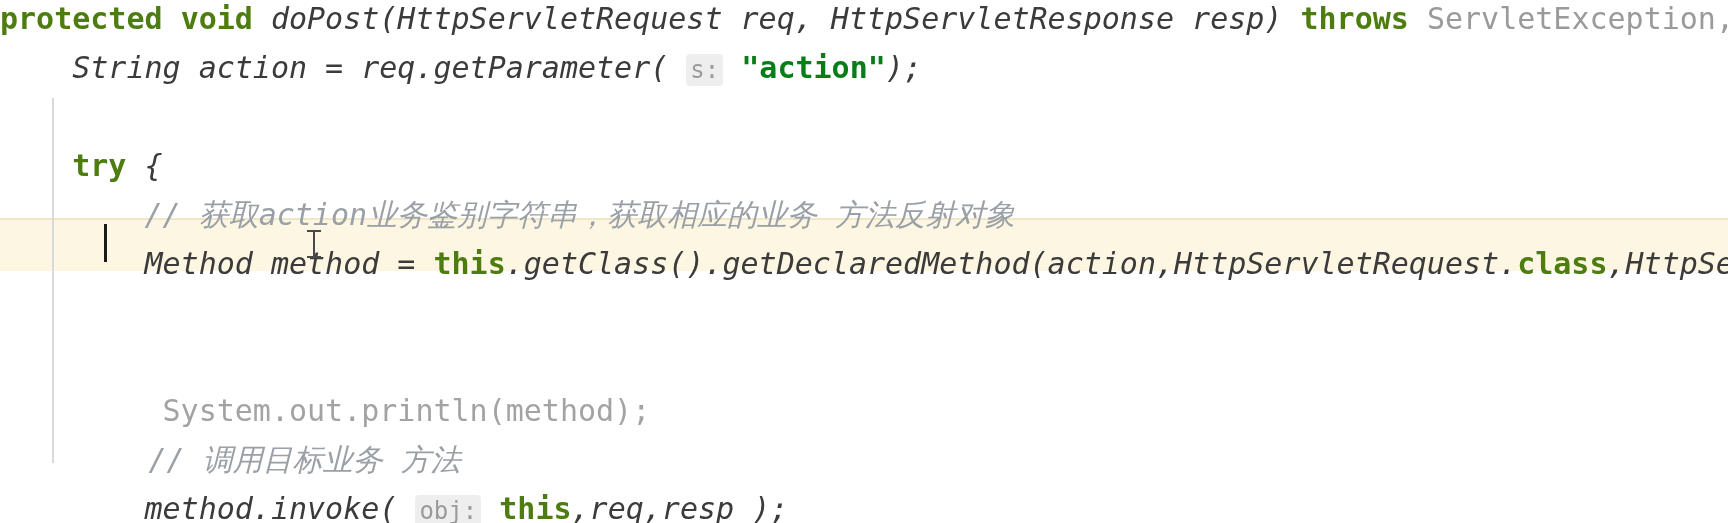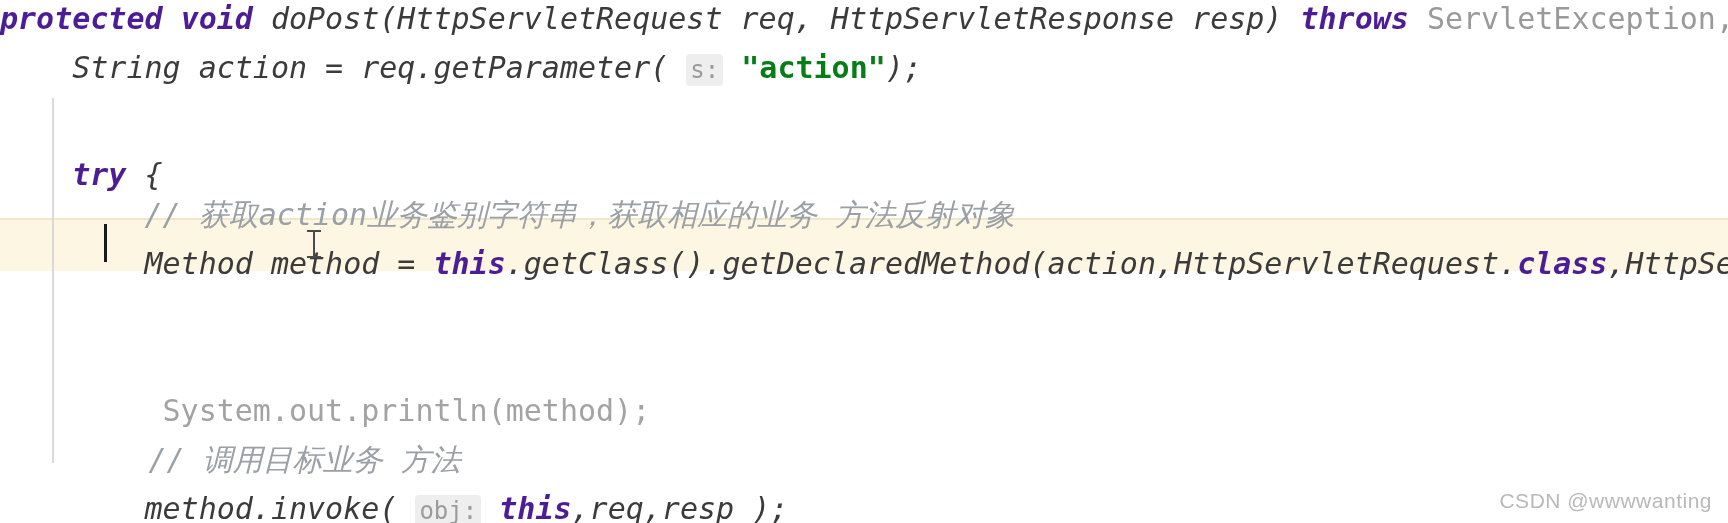--- a/index.html
+++ b/index.html
@@ -36,21 +36,21 @@
   .code {
     position: absolute;
     top: 0;
     left: 0;
     white-space: pre;
     height: 49px;
     line-height: 49px;
   }
 
   
-  .kw      { color: #4c1d95; font-weight: bold; font-style: italic; }
+  .kw      { color: #4d7c0f; font-weight: bold; }
   .plain   { color: #3b3b3b; font-style: italic; }
   .type    { color: #9a9a9a; }
   .str     { color: #067d17; font-weight: bold; }
   .cmt     { color: #9aa0a6; font-style: italic; }
   .ghost   { color: #a3a3a3; }
   .hint    {
     color: #9b9b9b;
     background: #eeeeee;
     border-radius: 4px;
     padding: 2px 4px;
@@ -122,32 +122,31 @@
 
 <div id="editor">
 
   <div id="caret-line"></div>
   <div id="indent-guide"></div>
 
   <div id="code-rows">
       <div class="row" style="top: -6px;"><div class="code" style="left: 0px;"><span class="kw">protected</span><span class="plain"> </span><span class="kw">void</span><span class="plain"> doPost(HttpServletRequest req, HttpServletResponse resp) </span><span class="kw">throws</span><span class="plain"> </span><span class="type">ServletException, IOException</span></div></div>
       <div class="row" style="top: 43px;"><div class="code" style="left: 0px;"><span class="plain">    String action = req.getParameter( </span><span class="hint">s:</span><span class="plain"> </span><span class="str">"action"</span><span class="plain">);</span></div></div>
       <div class="row" style="top: 92px;"><div class="code" style="left: 0px;"></div></div>
-      <div class="row" style="top: 141px;"><div class="code" style="left: 0px; margin-top: 9px;"><span class="plain">    </span><span class="kw">try</span><span class="plain"> {</span></div></div>
+      <div class="row" style="top: 141px;"><div class="code" style="left: 0px;"><span class="plain">    </span><span class="kw">try</span><span class="plain"> {</span></div></div>
       <div class="row" style="top: 190px;"><div class="code" style="left: 0px;"><span class="cmt">        // 获取action业务鉴别字符串，获取相应的业务 方法反射对象</span></div></div>
       <div class="row" style="top: 239px;"><div class="code" style="left: 0px;"><span class="plain">        Method method = </span><span class="kw">this</span><span class="plain">.getClass().getDeclaredMethod(action,HttpServletRequest.</span><span class="kw">class</span><span class="plain">,HttpServletResponse.</span></div></div>
       <div class="row" style="top: 288px;"><div class="code" style="left: 0px;"></div></div>
       <div class="row" style="top: 337px;"><div class="code" style="left: 0px;"></div></div>
       <div class="row" style="top: 386px;"><div class="code" style="left: 0px;"><span class="ghost">         System.out.println(method);</span></div></div>
       <div class="row" style="top: 435px;"><div class="code" style="left: 4px;"><span class="cmt">        // 调用目标业务 方法</span></div></div>
       <div class="row" style="top: 484px;"><div class="code" style="left: 0px;"><span class="plain">        method.invoke( </span><span class="hint">obj:</span><span class="plain"> </span><span class="kw">this</span><span class="plain">,req,resp );</span></div></div>
     </div>
 
   <div id="text-caret"></div>
 
   <div id="mouse-cursor" style="left: 306px; top: 228px;">
     <span class="stem"></span>
     <span class="top"></span>
     <span class="bot"></span>
   </div>
 
-  <div id="watermark">CSDN @wwwwanting</div>
 </div>
 
 </body></html>

